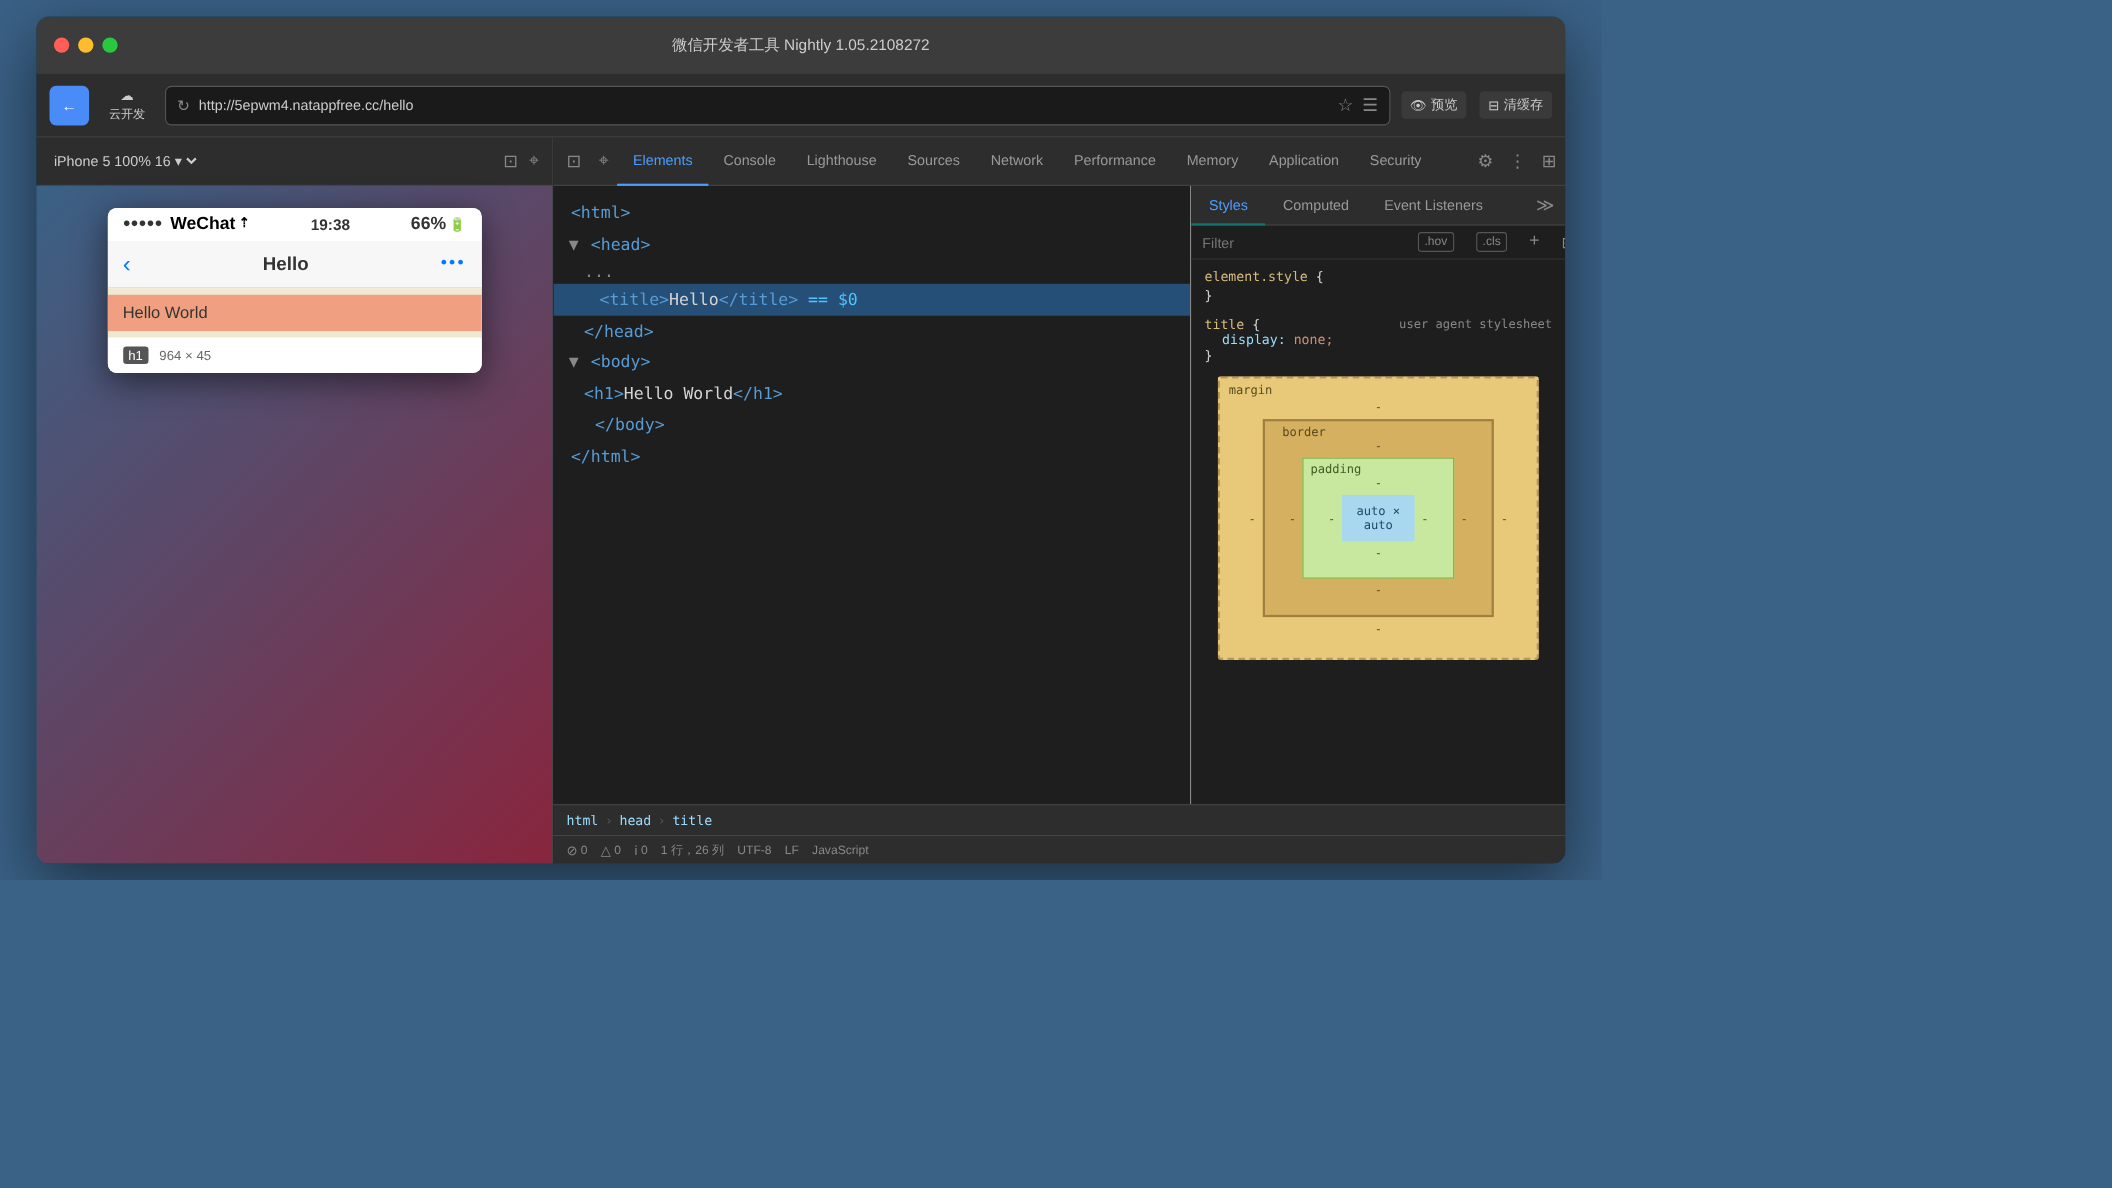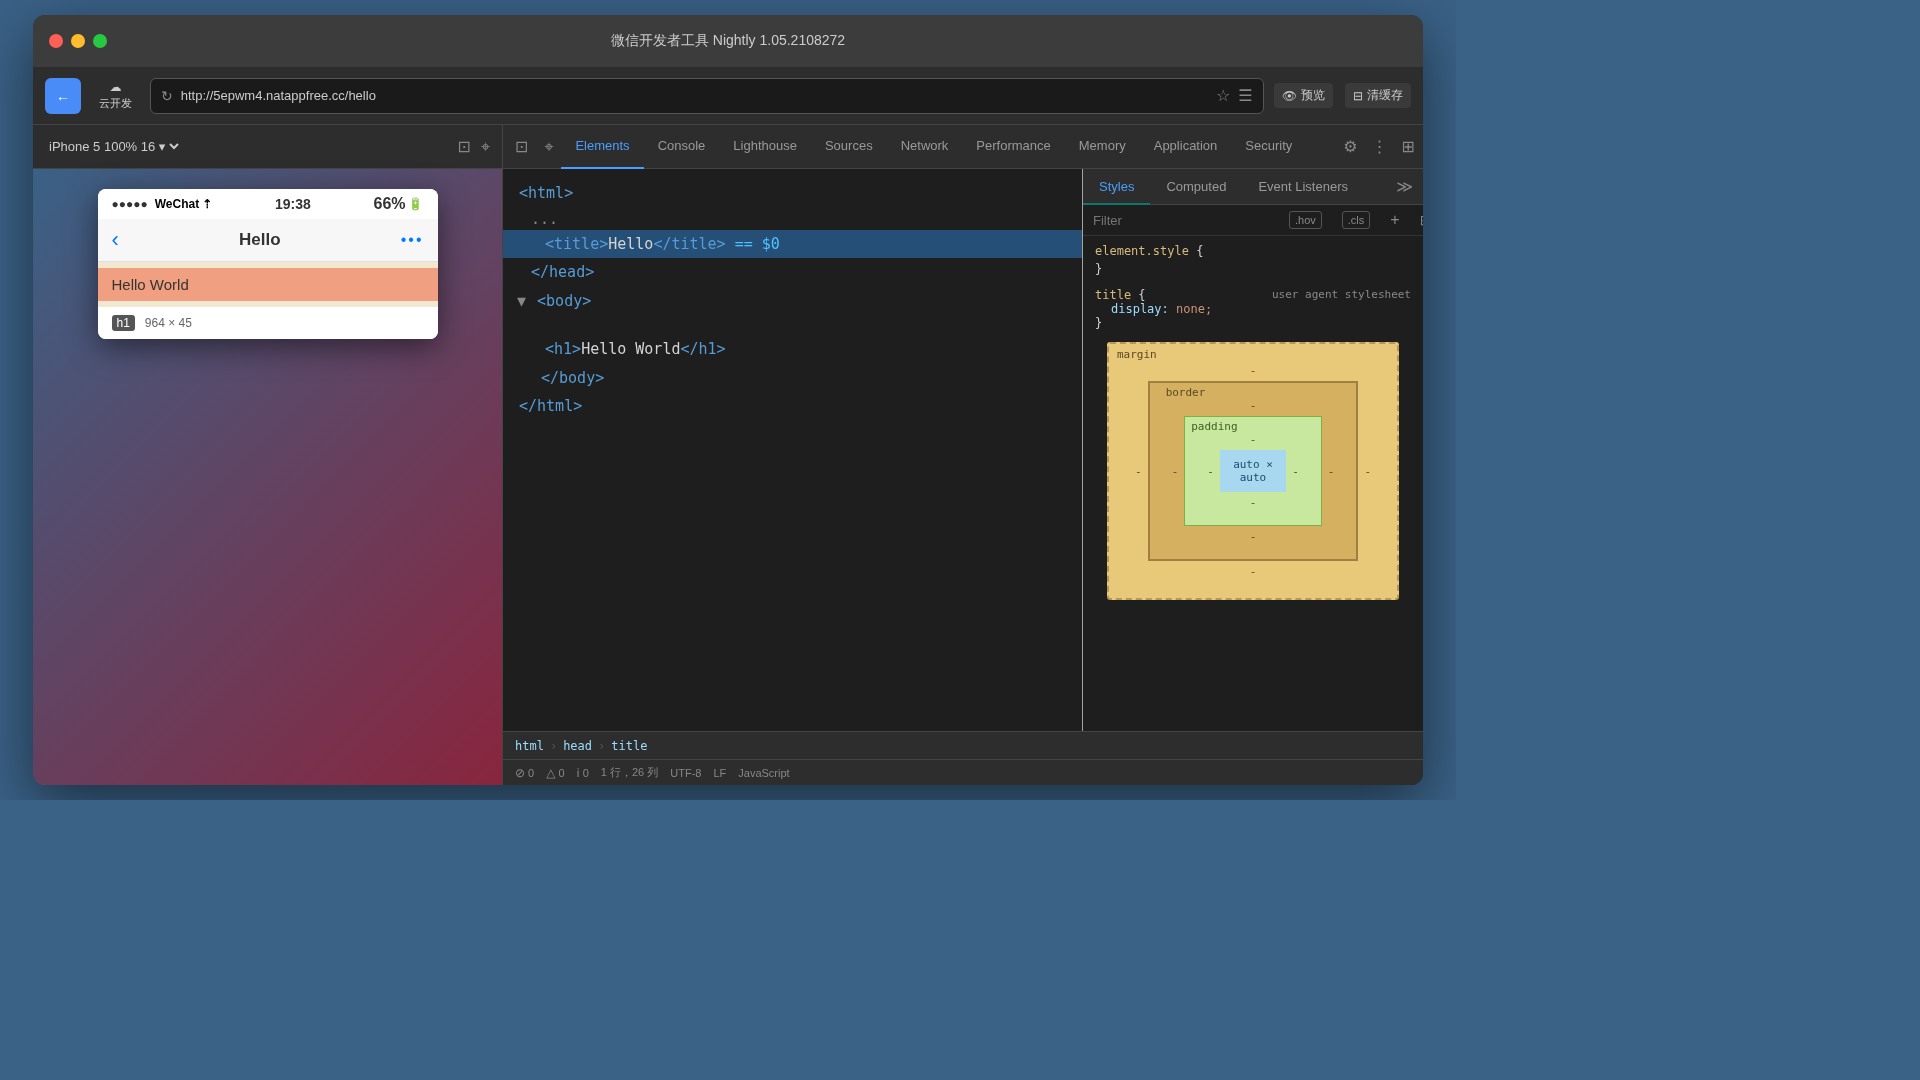--- a/index.html
+++ b/index.html
@@ -572,21 +572,21 @@
           <span class="phone-icon">⊡</span>
           <span class="phone-icon">⌖</span>
         </div>
       </div>
       <div class="phone-frame-area">
         <div class="phone-frame">
 
           <div class="phone-status-bar">
             <div class="phone-status-left">
               <span style="font-size:12px;color:#333;">●●●●●</span>
-              <span style="margin-left:4px;font-size:12px;">WeChat</span>
+              <span style="margin-left:4px;font-size:16px;">WeChat</span>
               <span style="font-size:12px;">⇡</span>
             </div>
             <span style="font-size:14px;font-weight:600;color:#333;">19:38</span>
             <div style="display:flex;align-items:center;gap:3px;">
               <span style="font-size:16px;color:#333;">66%</span>
               <span style="font-size:12px;">🔋</span>
             </div>
           </div>
 
           <div class="phone-nav-bar">
@@ -645,33 +645,37 @@
           <button class="devtools-tab-icon-btn">⊞</button>
         </div>
       </div>
 
       <div class="devtools-content">
 
         <div class="html-tree">
           <div class="tree-line">
             <span class="tag">&lt;html&gt;</span>
           </div>
+          <div class="tree-line tree-indent">
+            <span class="tree-collapse">▼</span>
+            <span class="tag">&lt;head&gt;</span>
+          </div>
           <div class="ellipsis-line tree-indent" style="padding-left:28px;">...</div>
           <div class="tree-line selected" style="padding-left:42px;">
             <span class="tag">&lt;title&gt;</span><span class="text">Hello</span><span class="tag">&lt;/title&gt;</span>
             <span class="selected-badge"> == $0</span>
           </div>
           <div class="tree-line tree-indent" style="padding-left:28px;">
             <span class="tag">&lt;/head&gt;</span>
           </div>
           <div class="tree-line tree-indent" style="padding-left:14px;">
             <span class="tree-collapse">▼</span>
             <span class="tag">&lt;body&gt;</span>
           </div>
-          <div class="tree-line" style="padding-left:42px;margin-top:20px;">
+          <div class="tree-line" style="padding-left:28px;">
             <span class="tag">&lt;h1&gt;</span><span class="text">Hello World</span><span class="tag">&lt;/h1&gt;</span>
           </div>
           <div class="tree-line tree-indent" style="padding-left:14px;margin-left:24px;">
             <span class="tag">&lt;/body&gt;</span>
           </div>
           <div class="tree-line">
             <span class="tag">&lt;/html&gt;</span>
           </div>
         </div>
 

